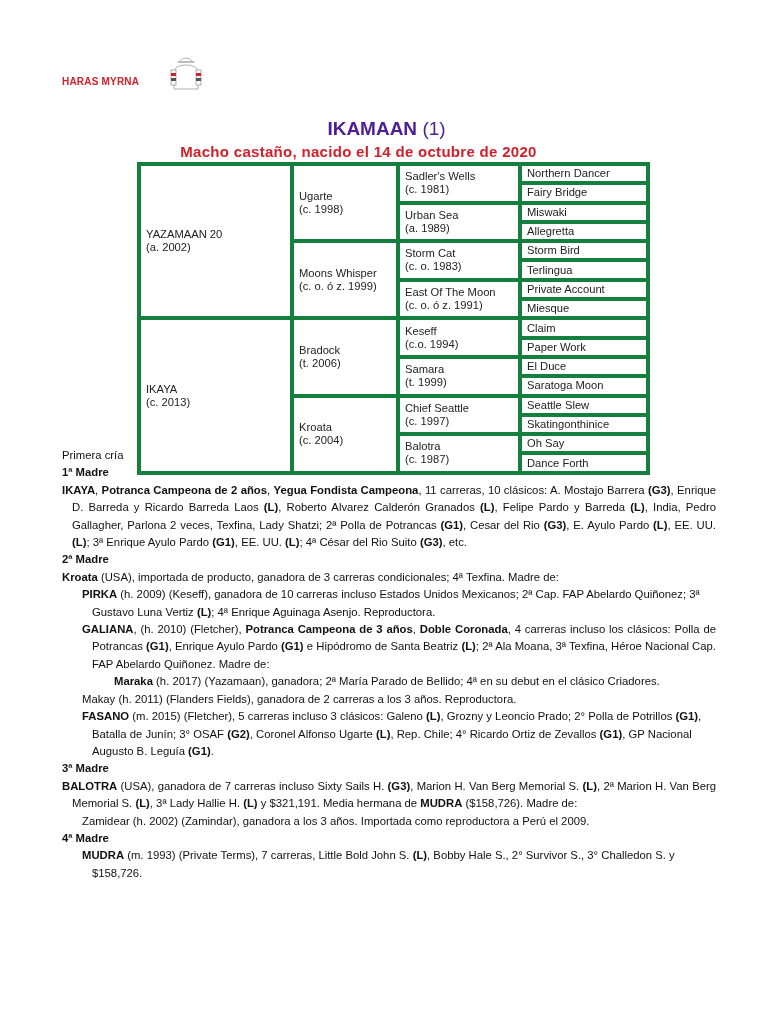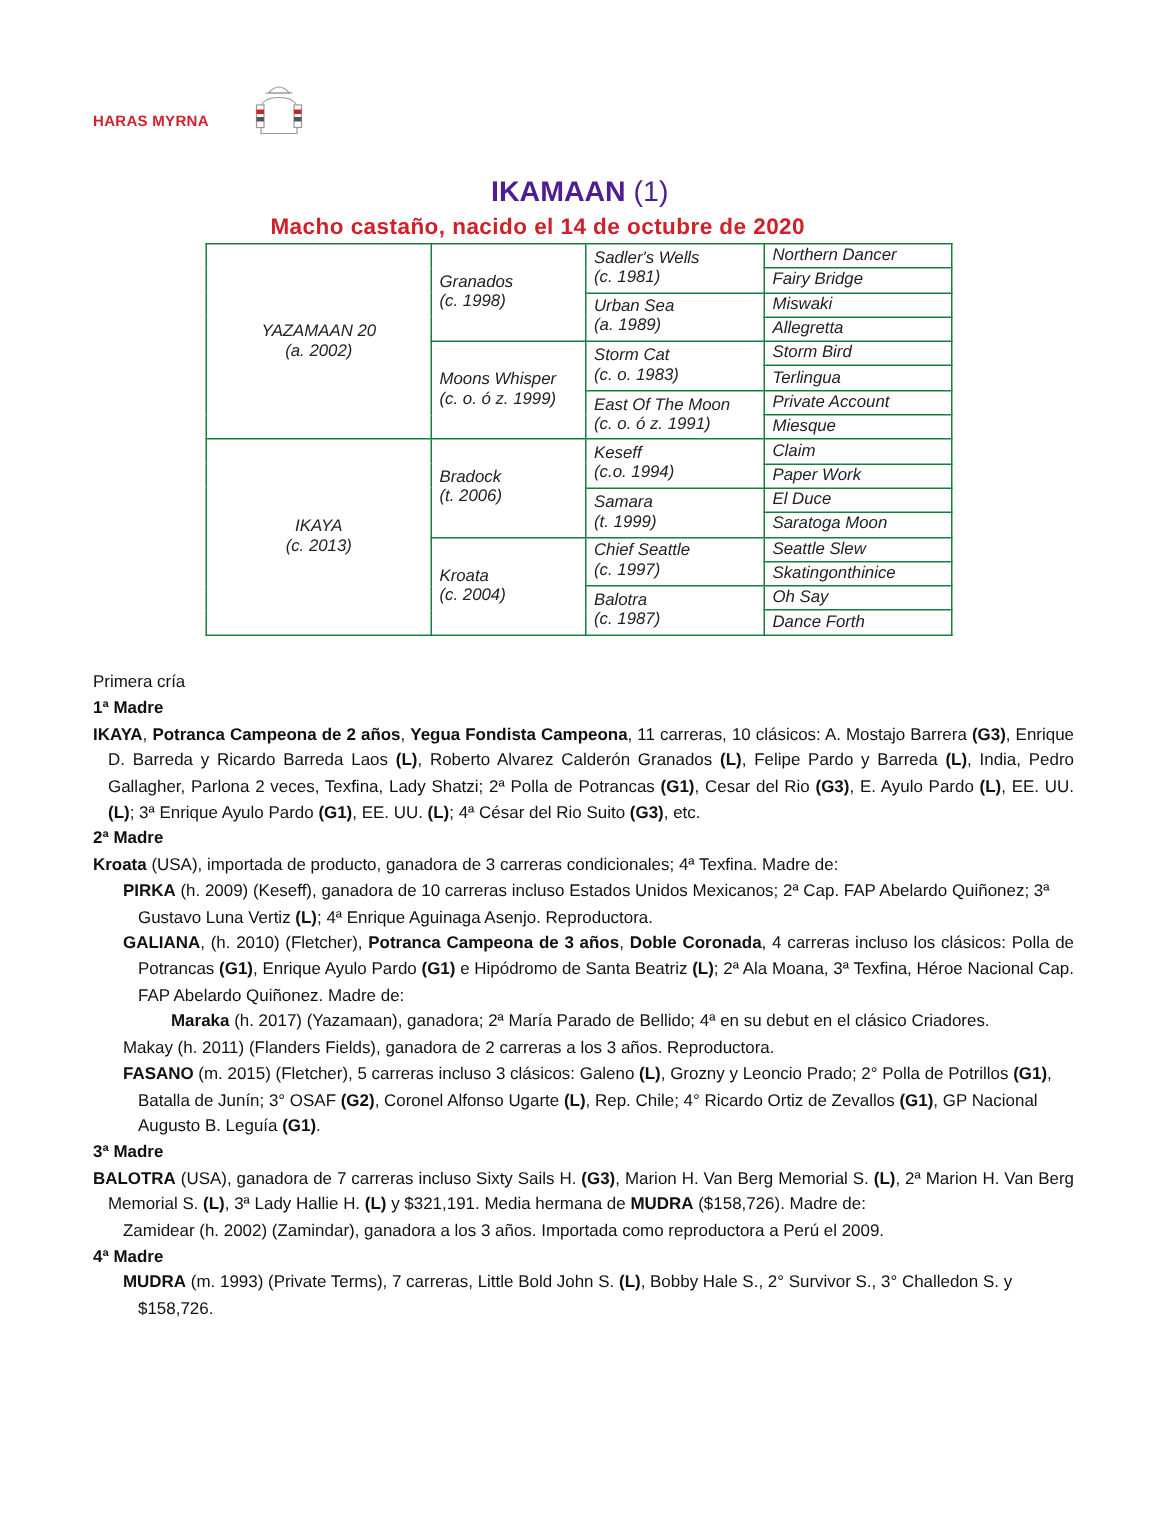--- a/index.html
+++ b/index.html
@@ -19,22 +19,22 @@
   }
   .title .num { font-weight: normal; }
   .subtitle {
     position: absolute; left: 0; width: 717px; top: 143px; text-align: center;
     color: #d0202a; font-size: 15px; font-weight: bold; letter-spacing: 0.3px;
   }
   table.ped {
     position: absolute; left: 137px; top: 162px; border-collapse: collapse;
     font-size: 11.2px; color: #222;
   }
-  table.ped td { border: 1px solid #15803d; padding: 0 5px; vertical-align: middle; line-height: 13px; font-style: italic; }
-  td.c1 { width: 139px; text-align: center; }
+  table.ped td { border: 4px solid #15803d; padding: 0 5px; vertical-align: middle; line-height: 13px; }
+  td.c1 { width: 139px; text-align: left; }
   td.c2 { width: 92px; }
   td.c3 { width: 108px; }
   td.c4 { width: 114px; height: 15.3px; padding-top: 0; padding-bottom: 0; }
   .body { position: absolute; left: 62px; top: 447px; width: 654px; font-size: 11.3px; line-height: 17.4px; color: #111; }
   .body p { margin: 0; }
   .hang { padding-left: 10px; text-indent: -10px; }
   .ind1 { padding-left: 20px; }
   .ind1 .hang2 { padding-left: 10px; text-indent: -10px; display:block; }
   .ind2 { padding-left: 52px; }
   .h { font-weight: bold; }
@@ -60,21 +60,21 @@
 <div class="title">
   <span>IKAMAAN</span>
   <span class="num">(1)</span>
 </div>
 <div class="subtitle">Macho castaño, nacido el 14 de octubre de 2020</div>
 
 <table class="ped">
   <tbody id="ped-body">
       <tr>
         <td class="c1" rowspan="8"><span>YAZAMAAN 20</span><br><span>(a. 2002)</span></td>
-        <td class="c2" rowspan="4"><span>Granados</span><br><span>(c. 1998)</span></td>
+        <td class="c2" rowspan="4"><span>Ugarte</span><br><span>(c. 1998)</span></td>
         <td class="c3" rowspan="2"><span>Sadler's Wells</span><br><span>(c. 1981)</span></td>
         <td class="c4">Northern Dancer</td>
       </tr>
       <tr>
         <td class="c4">Fairy Bridge</td>
       </tr>
       <tr>
         <td class="c3" rowspan="2"><span>Urban Sea</span><br><span>(a. 1989)</span></td>
         <td class="c4">Miswaki</td>
       </tr>

